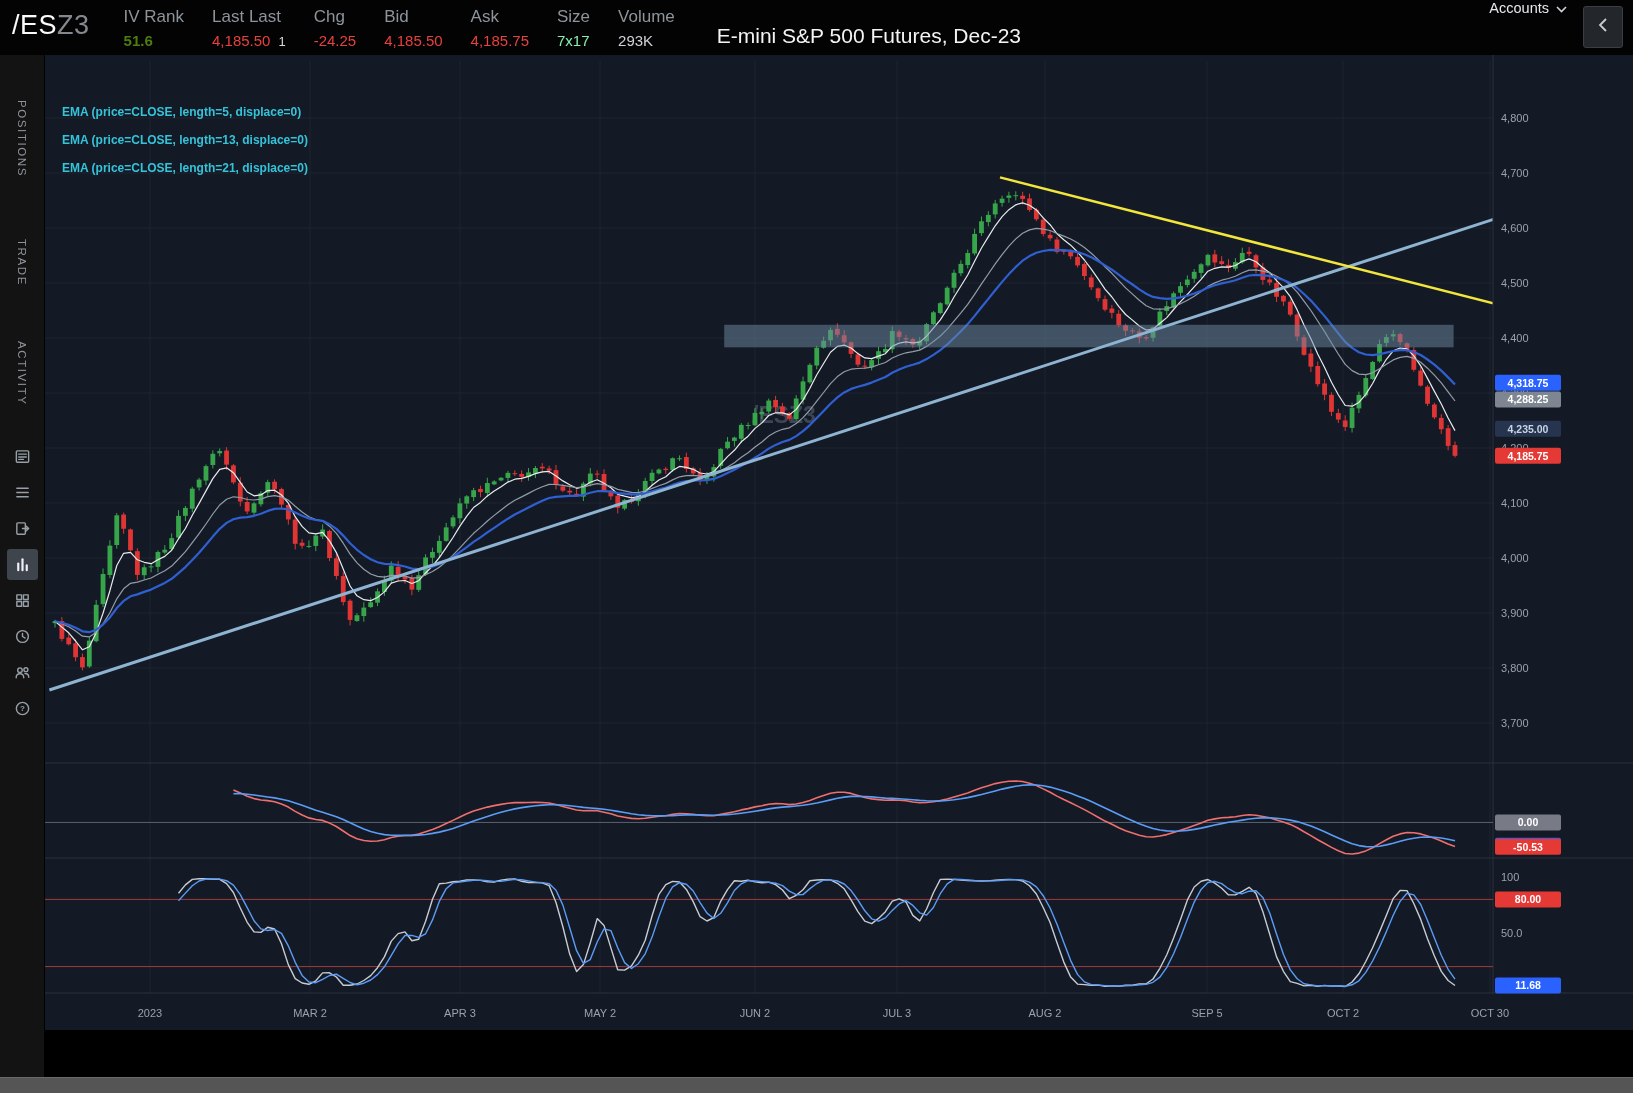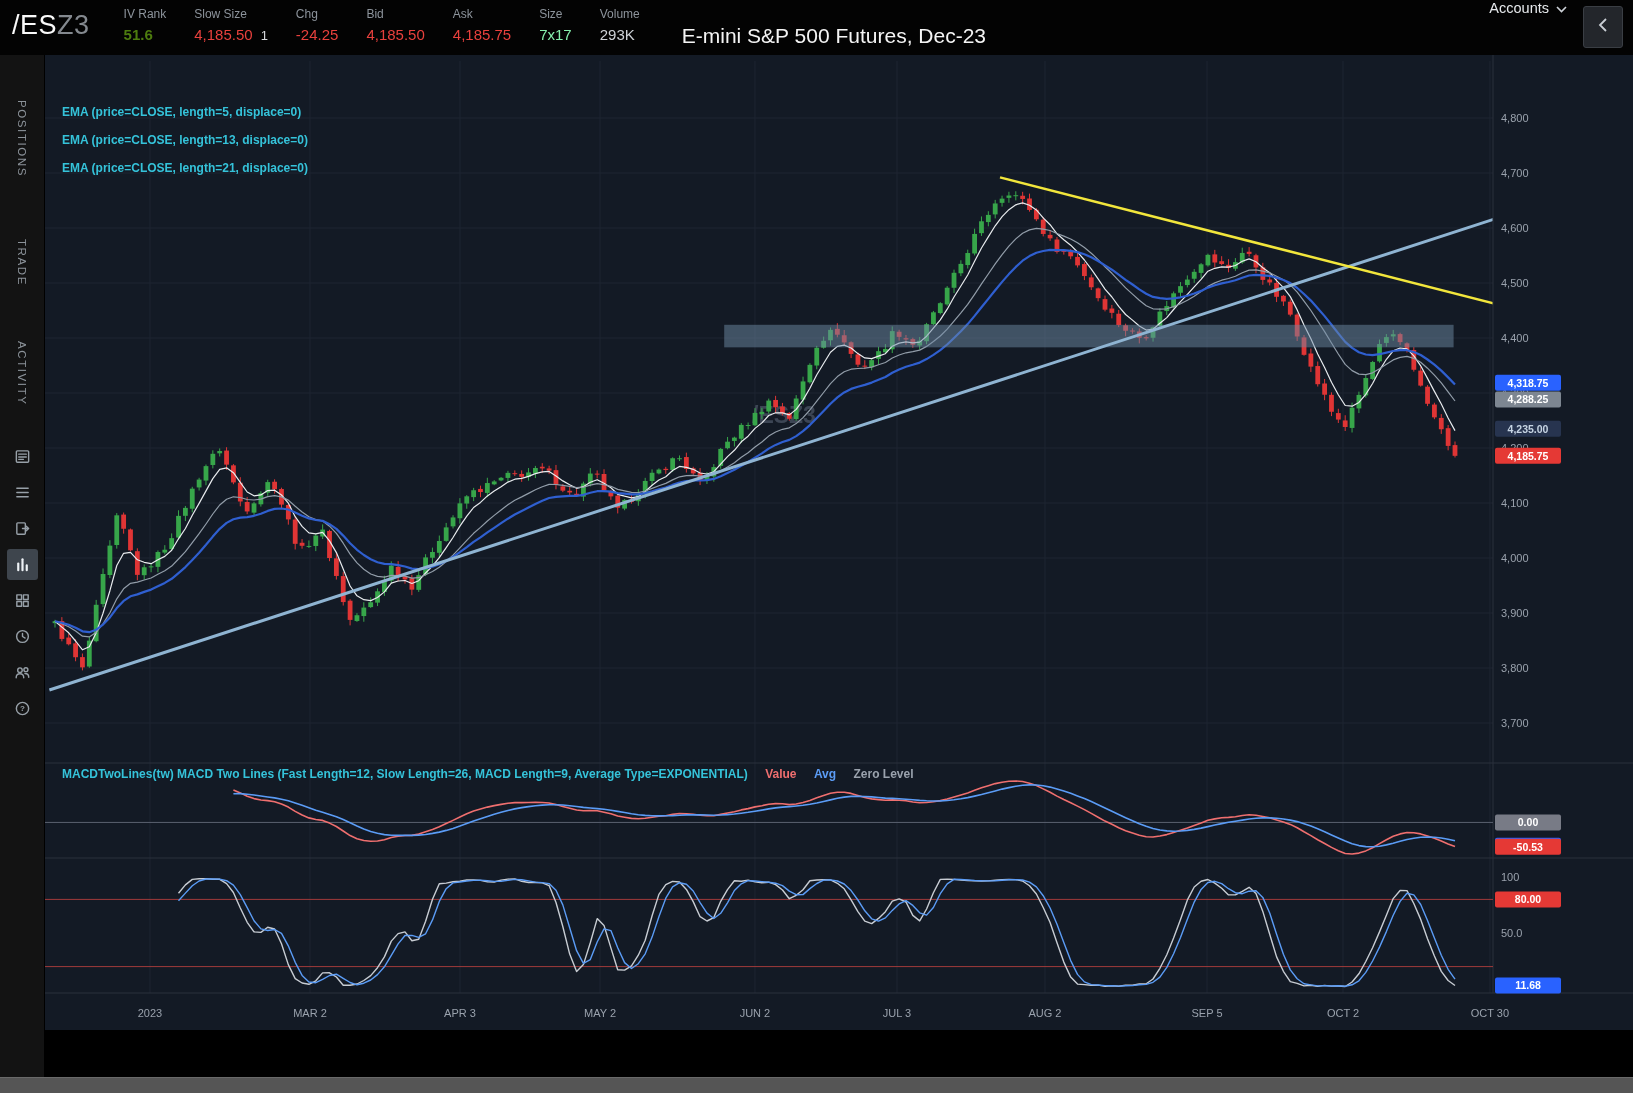--- a/index.html
+++ b/index.html
@@ -7,21 +7,21 @@
     font-family:"Liberation Sans","DejaVu Sans",sans-serif;}
   body{position:relative;}
 
   
   #hdr{position:absolute;top:0;left:0;width:1633px;height:55px;background:#030303;
     display:flex;align-items:flex-start;padding:0 10px 0 12px;color:#e8e8e8;}
   .sym{font-size:27px;line-height:1;margin-top:12px;color:#fafafa;letter-spacing:.5px;white-space:nowrap;}
   .sym .suffix{color:#84898f;}
   #quote-fields{display:flex;margin-left:34px;gap:28px;align-items:flex-start;padding-top:7px;}
   .qf{display:flex;flex-direction:column;align-items:flex-start;}
-  .qf-label{font-size:12px;color:#8d949c;margin-bottom:5px;white-space:nowrap;text-align:right;}
+  .qf-label{font-size:17px;color:#8d949c;margin-bottom:5px;white-space:nowrap;text-align:right;}
   .qf-value{font-size:15px;white-space:nowrap;}
   .qf-extra{color:#d6d9dc;margin-left:8px;font-size:13px;}
   #contract-desc{margin-left:42px;margin-top:24px;font-size:21px;color:#f4f4f4;white-space:nowrap;}
   #accounts{margin-left:auto;display:flex;align-items:center;gap:7px;
     font-size:14.5px;color:#e6e9ec;cursor:pointer;white-space:nowrap;}
   #collapse-btn{width:40px;height:42px;margin-left:16px;margin-top:6px;background:#23262b;
     border:1px solid #3a3e44;border-radius:3px;display:flex;align-items:center;justify-content:center;
     color:#c9ced4;cursor:pointer;}
 
   
@@ -58,21 +58,21 @@
 <body>
 
 <header id="hdr">
   <div class="sym"><span>/ES</span><span class="suffix">Z3</span></div>
   <div id="quote-fields">
       <div class="qf">
         <div class="qf-label">IV Rank</div>
         <div class="qf-value" style="color: #4d7c0f; font-weight: bold;">51.6</div>
       </div>
       <div class="qf">
-        <div class="qf-label">Slow Size</div>
+        <div class="qf-label">Last Last</div>
         <div class="qf-value" style="color: rgb(232, 65, 61);">4,185.50<span class="qf-extra">1</span></div>
       </div>
       <div class="qf">
         <div class="qf-label">Chg</div>
         <div class="qf-value" style="color: rgb(232, 65, 61);">-24.25</div>
       </div>
       <div class="qf">
         <div class="qf-label">Bid</div>
         <div class="qf-value" style="color: rgb(232, 65, 61);">4,185.50</div>
       </div>
@@ -669,21 +669,15 @@
       <rect x="1450" y="336.46250000000003" width="66" height="16" rx="2" fill="#7d8691"></rect>
       <text x="1483" y="348.46250000000003" fill="#ffffff" font-size="10.5" text-anchor="middle" font-family="&quot;Liberation Sans&quot;,&quot;DejaVu Sans&quot;,sans-serif" font-weight="700">4,288.25</text>
       <rect x="1450" y="365.75" width="66" height="16" rx="2" fill="#27344f"></rect>
       <text x="1483" y="377.75" fill="#c6d4e3" font-size="10.5" text-anchor="middle" font-family="&quot;Liberation Sans&quot;,&quot;DejaVu Sans&quot;,sans-serif" font-weight="700">4,235.00</text>
       <rect x="1450" y="392.83750000000003" width="66" height="16" rx="2" fill="#e53935"></rect>
       <text x="1483" y="404.83750000000003" fill="#ffffff" font-size="10.5" text-anchor="middle" font-family="&quot;Liberation Sans&quot;,&quot;DejaVu Sans&quot;,sans-serif" font-weight="700">4,185.75</text>
     </svg>
   <div class="study-label" id="ema-l0">EMA (price=CLOSE, length=5, displace=0)</div>
   <div class="study-label" id="ema-l1">EMA (price=CLOSE, length=13, displace=0)</div>
   <div class="study-label" id="ema-l2">EMA (price=CLOSE, length=21, displace=0)</div>
-  <div class="study-label" id="macd-label">
-    <span>MACDTwoLines(tw) MACD Two Lines (Fast Length=12, Slow Length=26, MACD Length=9, Average Type=EXPONENTIAL)</span>
-    <span class="legend lv">Value</span>
-    <span class="legend la">Avg</span>
-    <span class="legend lz">Zero Level</span>
-  </div>
 </main>
 
 <div id="bottom-bar"></div>
 
 </body></html>

